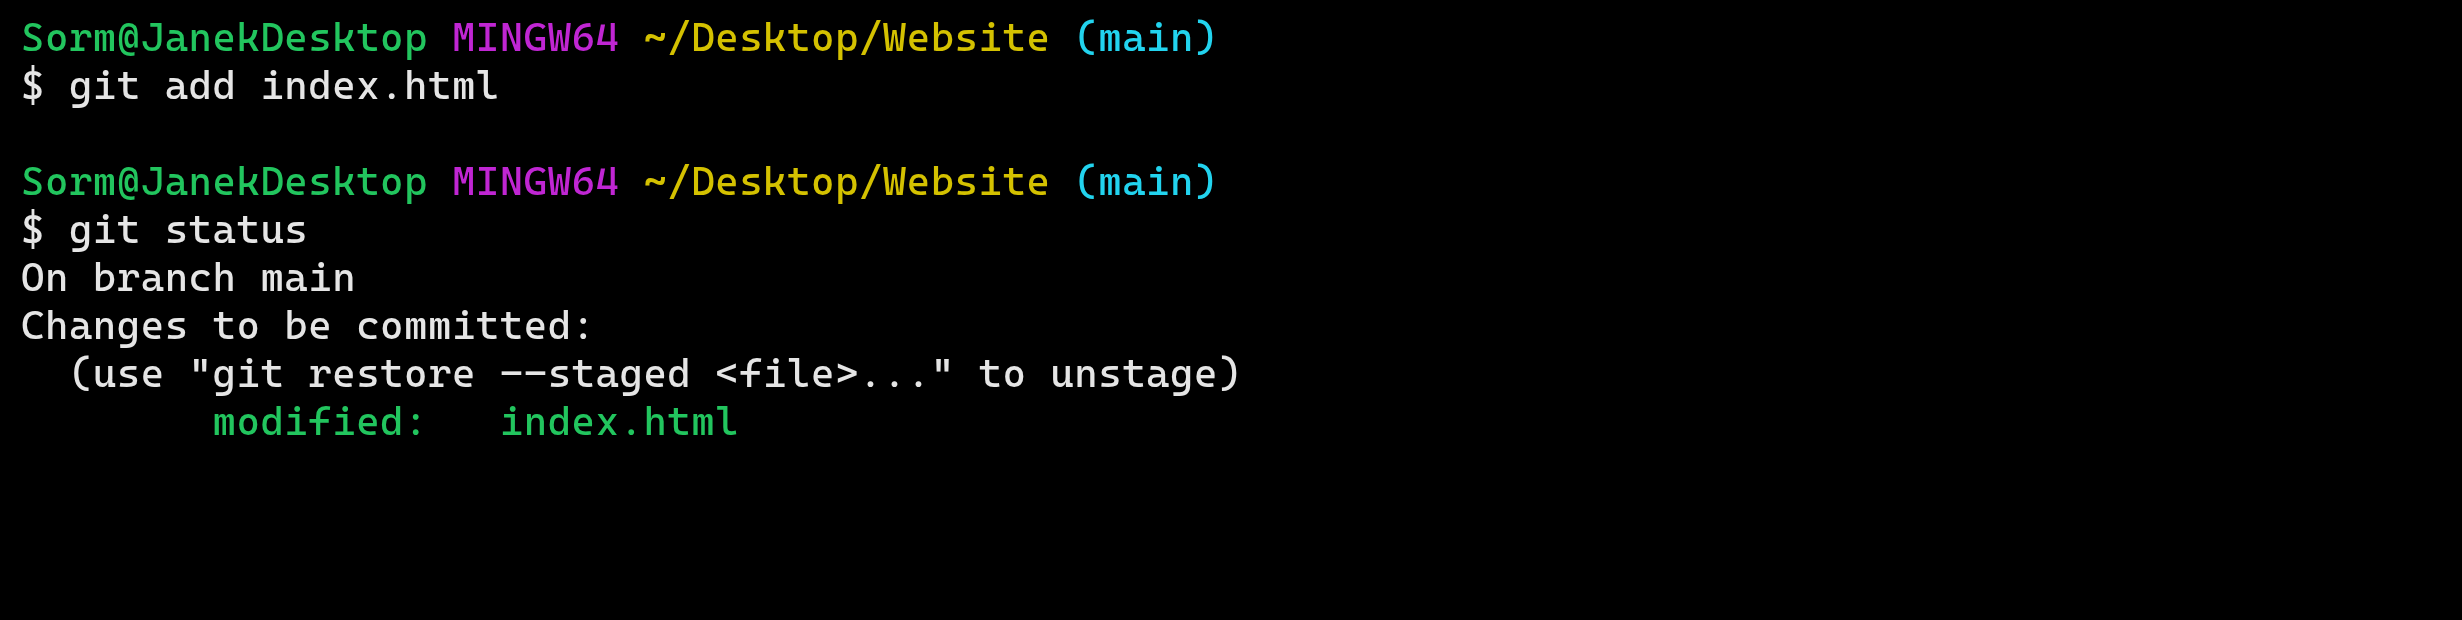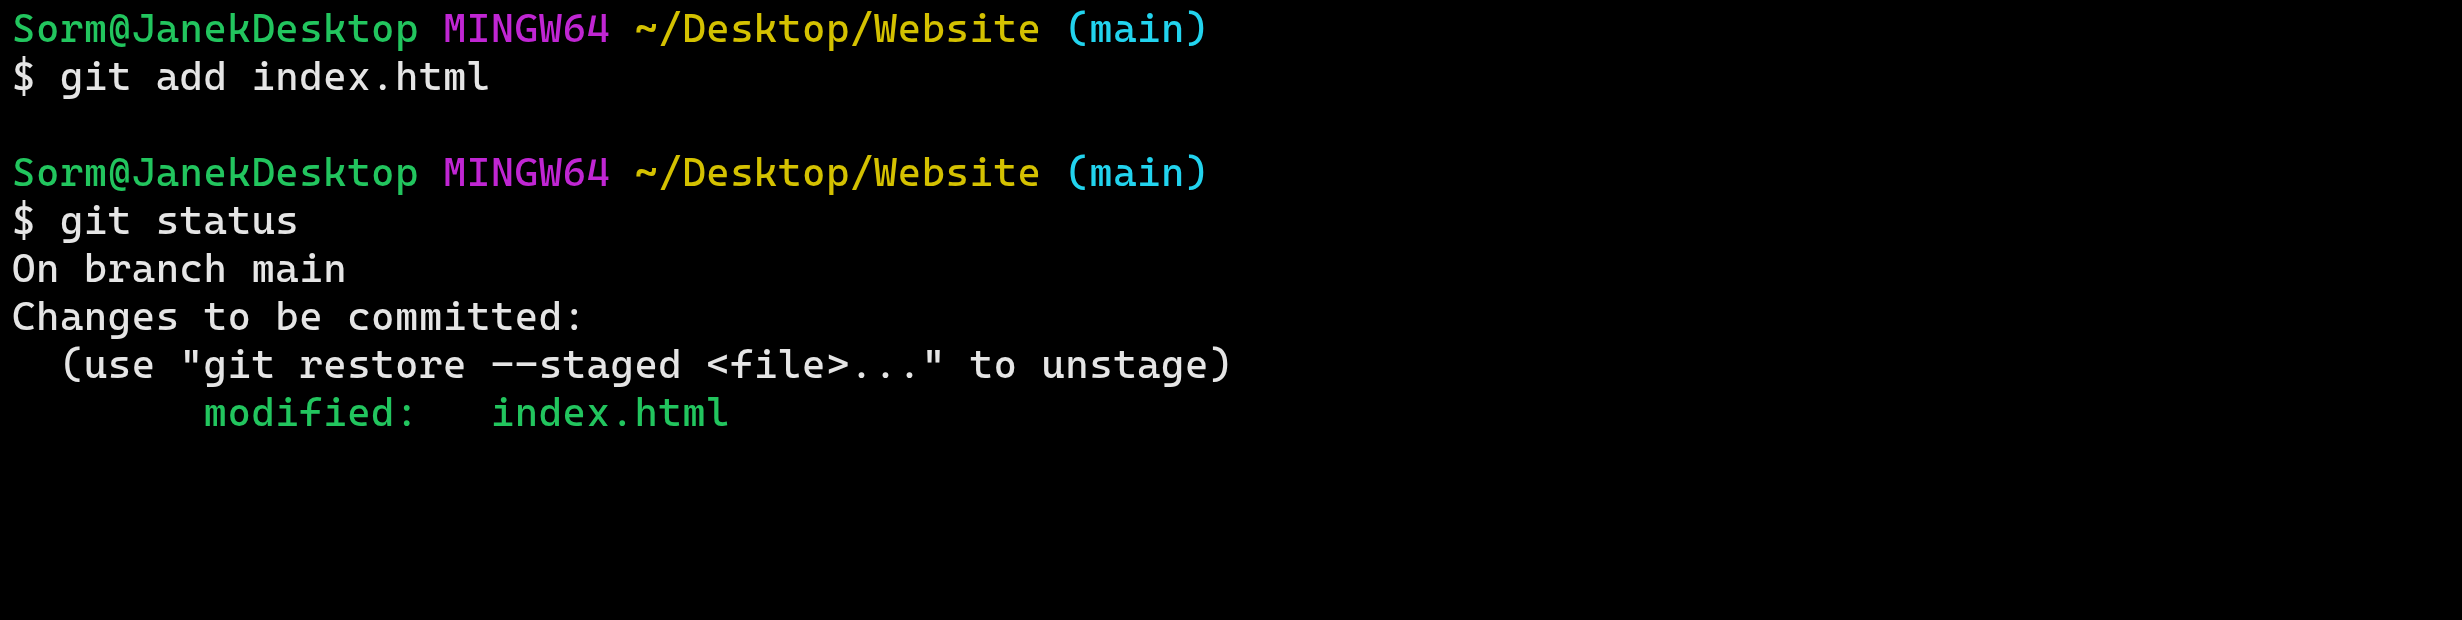--- a/index.html
+++ b/index.html
@@ -4,21 +4,21 @@
 <style>
   html, body {
     margin: 0;
     padding: 0;
     width: 2462px;
     height: 620px;
     background: #000;
     overflow: hidden;
   }
   pre.terminal {
-    margin: 4px;
+    margin: 13px;
     padding: 0 8px;
     font-family: "Consolas", "Cascadia Mono", "Menlo", "Courier New", monospace;
     font-size: 40px;
     line-height: 1.2;
     color: #e0e0e0;
     white-space: pre;
     letter-spacing: 0.5px;
   }
   .fg-green  { color: #22c55e; }
   .fg-purple { color: #c026d3; }

